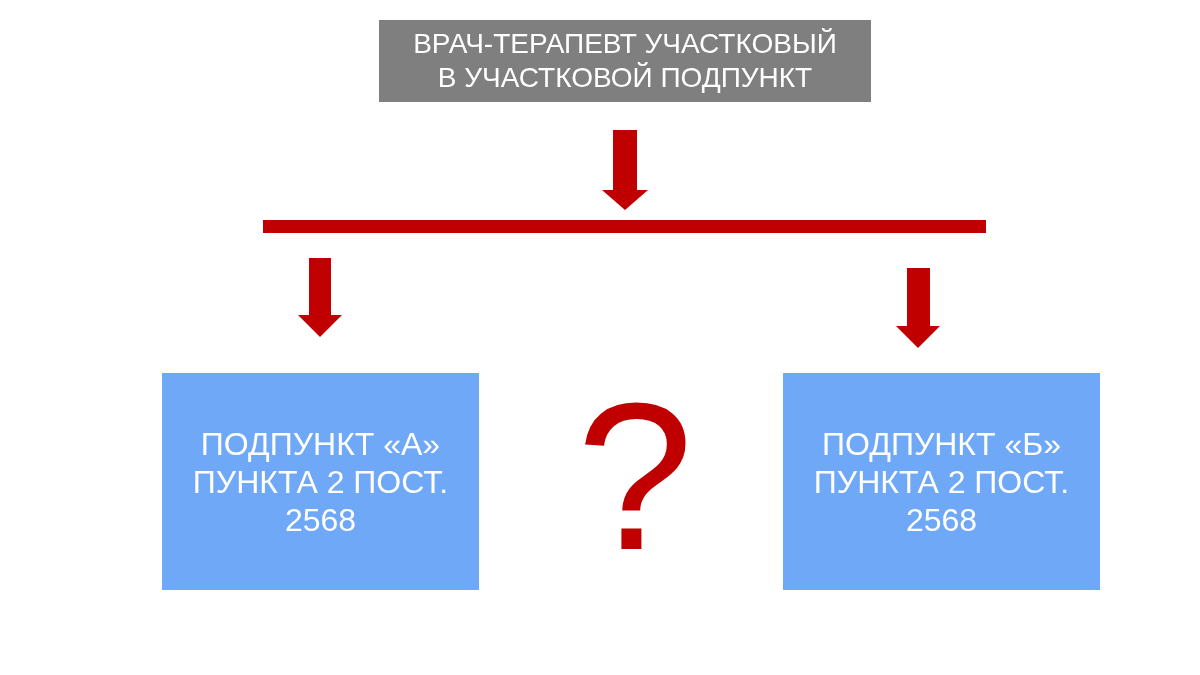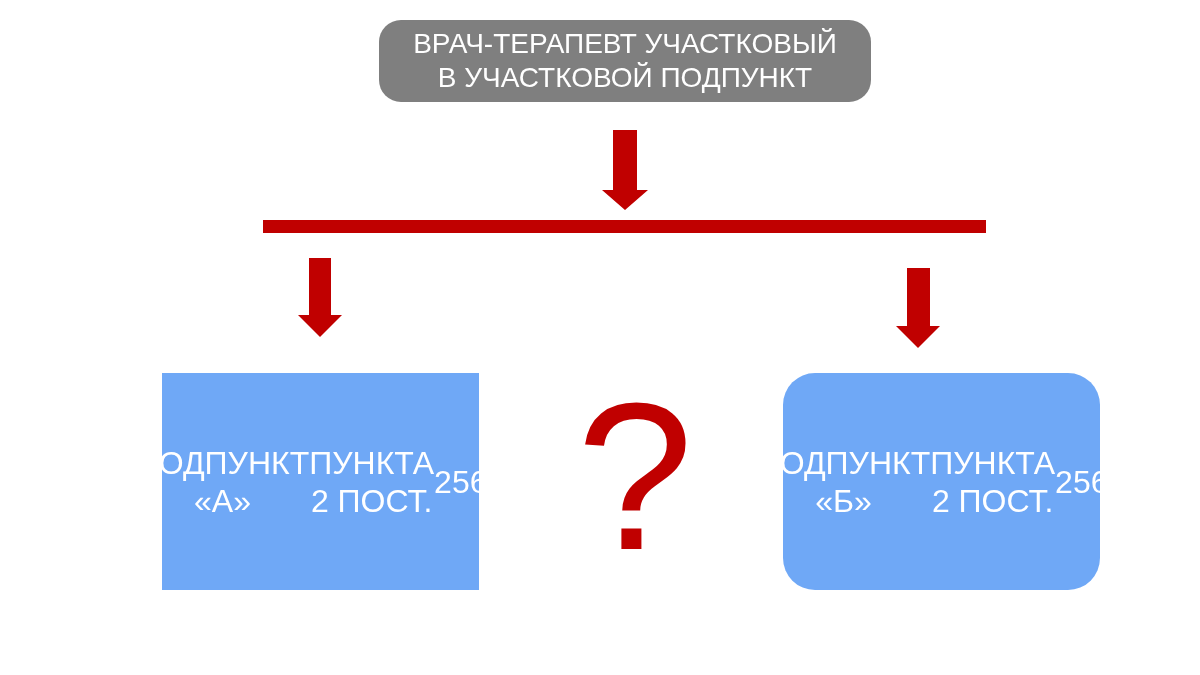--- a/index.html
+++ b/index.html
@@ -5,35 +5,35 @@
   html, body { margin: 0; padding: 0; }
   body {
     width: 1200px; height: 675px; position: relative; overflow: hidden;
     background: #ffffff;
     font-family: "Liberation Sans", sans-serif;
   }
   .top-box {
     position: absolute; left: 379px; top: 20px; width: 492px; height: 82px;
     background: #7f7f7f; color: #ffffff;
     display: flex; flex-direction: column; align-items: center; justify-content: center;
-    font-size: 28px; line-height: 34px; text-align: center; border-radius: 22px;
+    font-size: 28px; line-height: 34px; text-align: center;
   }
   .shape { position: absolute; }
   .bar {
     position: absolute; left: 263px; top: 220px; width: 723px; height: 13px;
     background: #c00000;
   }
   .blue-box {
     position: absolute; top: 373px; width: 317px; height: 217px;
     background: #6fa8f6; color: #ffffff;
-    display: flex; align-items: center; justify-content: center;
+    display: flex; flex-direction: column; align-items: center; justify-content: center;
     font-size: 32px; line-height: 38px; text-align: center;
   }
   .box-a { left: 162px; }
-  .box-b { left: 783px; border-radius: 32px; }
+  .box-b { left: 783px; }
   .qmark {
     position: absolute; left: 572px; top: 382px; width: 126px; height: 190px;
     color: #c00000; font-size: 210px; line-height: 190px; text-align: center;
     font-family: "Liberation Sans", sans-serif;
   }
 </style>
 </head>
 <body>
 
 <div class="top-box">

